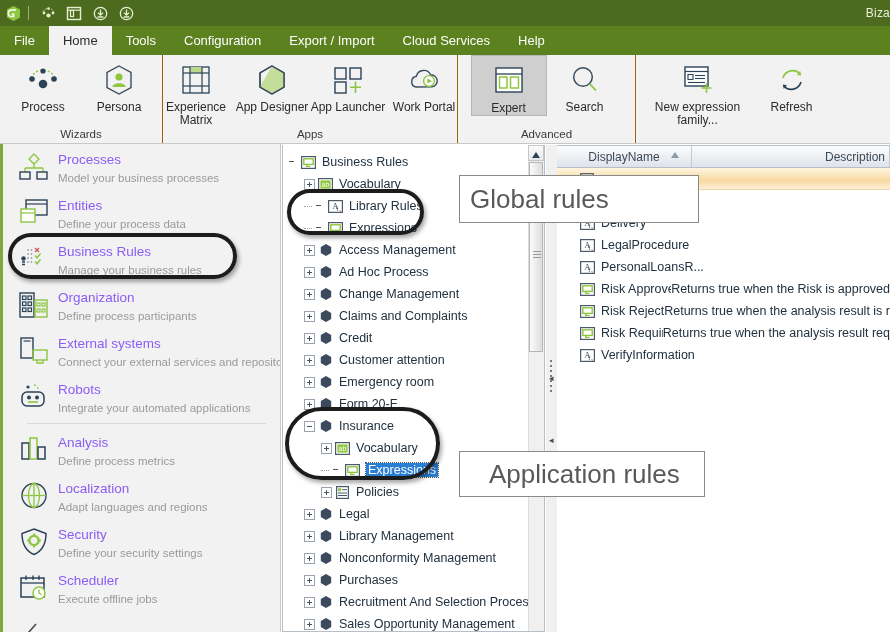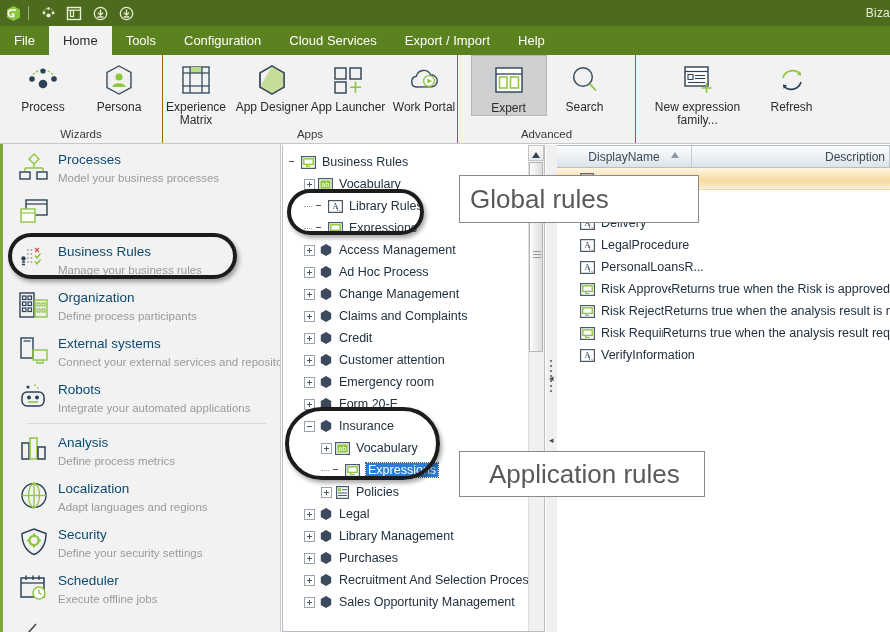--- a/index.html
+++ b/index.html
@@ -61,21 +61,21 @@
   
   .sidebar {
     position: absolute; left: 0; top: 144px; width: 281px; height: 488px;
     background: #f2f2f2; border-left: 3px solid #7fa83a; border-right: 1px solid #c9c9c9;
     overflow: hidden;
   }
   .nav-item { position: relative; display: flex; align-items: flex-start;
               padding: 5px 6px 5px 12px; height: 46px; cursor: default; }
   .nav-ico { width: 38px; height: 36px; flex: 0 0 38px; display: flex; align-items: center; justify-content: center; }
   .nav-txt { padding-left: 5px; padding-top: 1px; }
-  .nav-title { font-size: 13.5px; color: #0c4a6e; line-height: 16px; white-space: nowrap; }
+  .nav-title { font-size: 13.5px; color: #8b5cf6; line-height: 16px; white-space: nowrap; }
   .nav-sub { font-size: 11.5px; color: #9a9a9a; line-height: 15px; white-space: nowrap; }
   .nav-divider { height: 1px; background: #d9d9d9; margin: 3px 14px 3px 24px; }
   .collapse-btn { padding: 10px 0 0 22px; cursor: default; }
 
   
   .treepanel {
     position: absolute; left: 282px; top: 145px; width: 263px; height: 487px;
     background: #ffffff; border: 1px solid #b6bfc8; border-top: none; overflow: hidden;
   }
   .tree-scroll-track {
@@ -191,22 +191,22 @@
       </svg>
     </div>
     <div class="tb-title">Biza</div>
   </div>
 
   <div class="menubar">
     <div class="menu-item">File</div>
     <div class="menu-item active">Home</div>
     <div class="menu-item">Tools</div>
     <div class="menu-item">Configuration</div>
+    <div class="menu-item">Export / Import</div>
     <div class="menu-item">Cloud Services</div>
-    <div class="menu-item">Export / Import</div>
     <div class="menu-item">Help</div>
   </div>
 
   <div class="ribbon">
 
     <div class="rgroup" style="width:162px">
       <div class="rgroup-items">
         <div class="rbtn">
           <span class="ico">
             <svg width="34" height="30" viewBox="0 0 34 30">
@@ -361,20 +361,24 @@
     </div>
 
     <div class="nav-item">
       <span class="nav-ico">
         <svg width="32" height="30" viewBox="0 0 32 30">
           <rect x="8" y="2" width="21" height="15" fill="none" stroke="#2b4257" stroke-width="1.4"></rect>
           <line x1="8" y1="6" x2="29" y2="6" stroke="#2b4257" stroke-width="1.2"></line>
           <rect x="3" y="11" width="14" height="13" fill="#ffffff" stroke="#8ec640" stroke-width="1.4"></rect>
           <line x1="3" y1="15" x2="17" y2="15" stroke="#8ec640" stroke-width="1.2"></line>
         </svg>
+      </span>
+      <span class="nav-txt">
+        <span class="nav-title">Entities</span><br>
+        <span class="nav-sub">Define your process data</span>
       </span>
     </div>
 
     <div class="nav-item">
       <span class="nav-ico">
         <svg width="32" height="30" viewBox="0 0 32 30">
           <path d="M4 18 h3 M4 20.5 h3" stroke="#2b4257" stroke-width="1.4"></path>
           <circle cx="5.5" cy="14.5" r="2.2" fill="#2b4257"></circle>
           <g fill="#9aa4ae">
             <circle cx="10" cy="6" r=".9"></circle>
@@ -725,20 +729,29 @@
           </span>
           <span class="tlabel">Library Management</span>
         </div>
         <div class="trow" style="padding-left: 17px;">
           <span class="texp plus"></span>
           <span class="tico">
             <svg width="14" height="14" viewBox="0 0 14 14">
               <path d="M7 1 L12.2 4 L12.2 10 L7 13 L1.8 10 L1.8 4 Z" fill="#3b4b5c"></path>
             </svg>
           </span>
+          <span class="tlabel">Nonconformity Management</span>
+        </div>
+        <div class="trow" style="padding-left: 17px;">
+          <span class="texp plus"></span>
+          <span class="tico">
+            <svg width="14" height="14" viewBox="0 0 14 14">
+              <path d="M7 1 L12.2 4 L12.2 10 L7 13 L1.8 10 L1.8 4 Z" fill="#3b4b5c"></path>
+            </svg>
+          </span>
           <span class="tlabel">Purchases</span>
         </div>
         <div class="trow" style="padding-left: 17px;">
           <span class="texp plus"></span>
           <span class="tico">
             <svg width="14" height="14" viewBox="0 0 14 14">
               <path d="M7 1 L12.2 4 L12.2 10 L7 13 L1.8 10 L1.8 4 Z" fill="#3b4b5c"></path>
             </svg>
           </span>
           <span class="tlabel">Recruitment And Selection Process</span>

